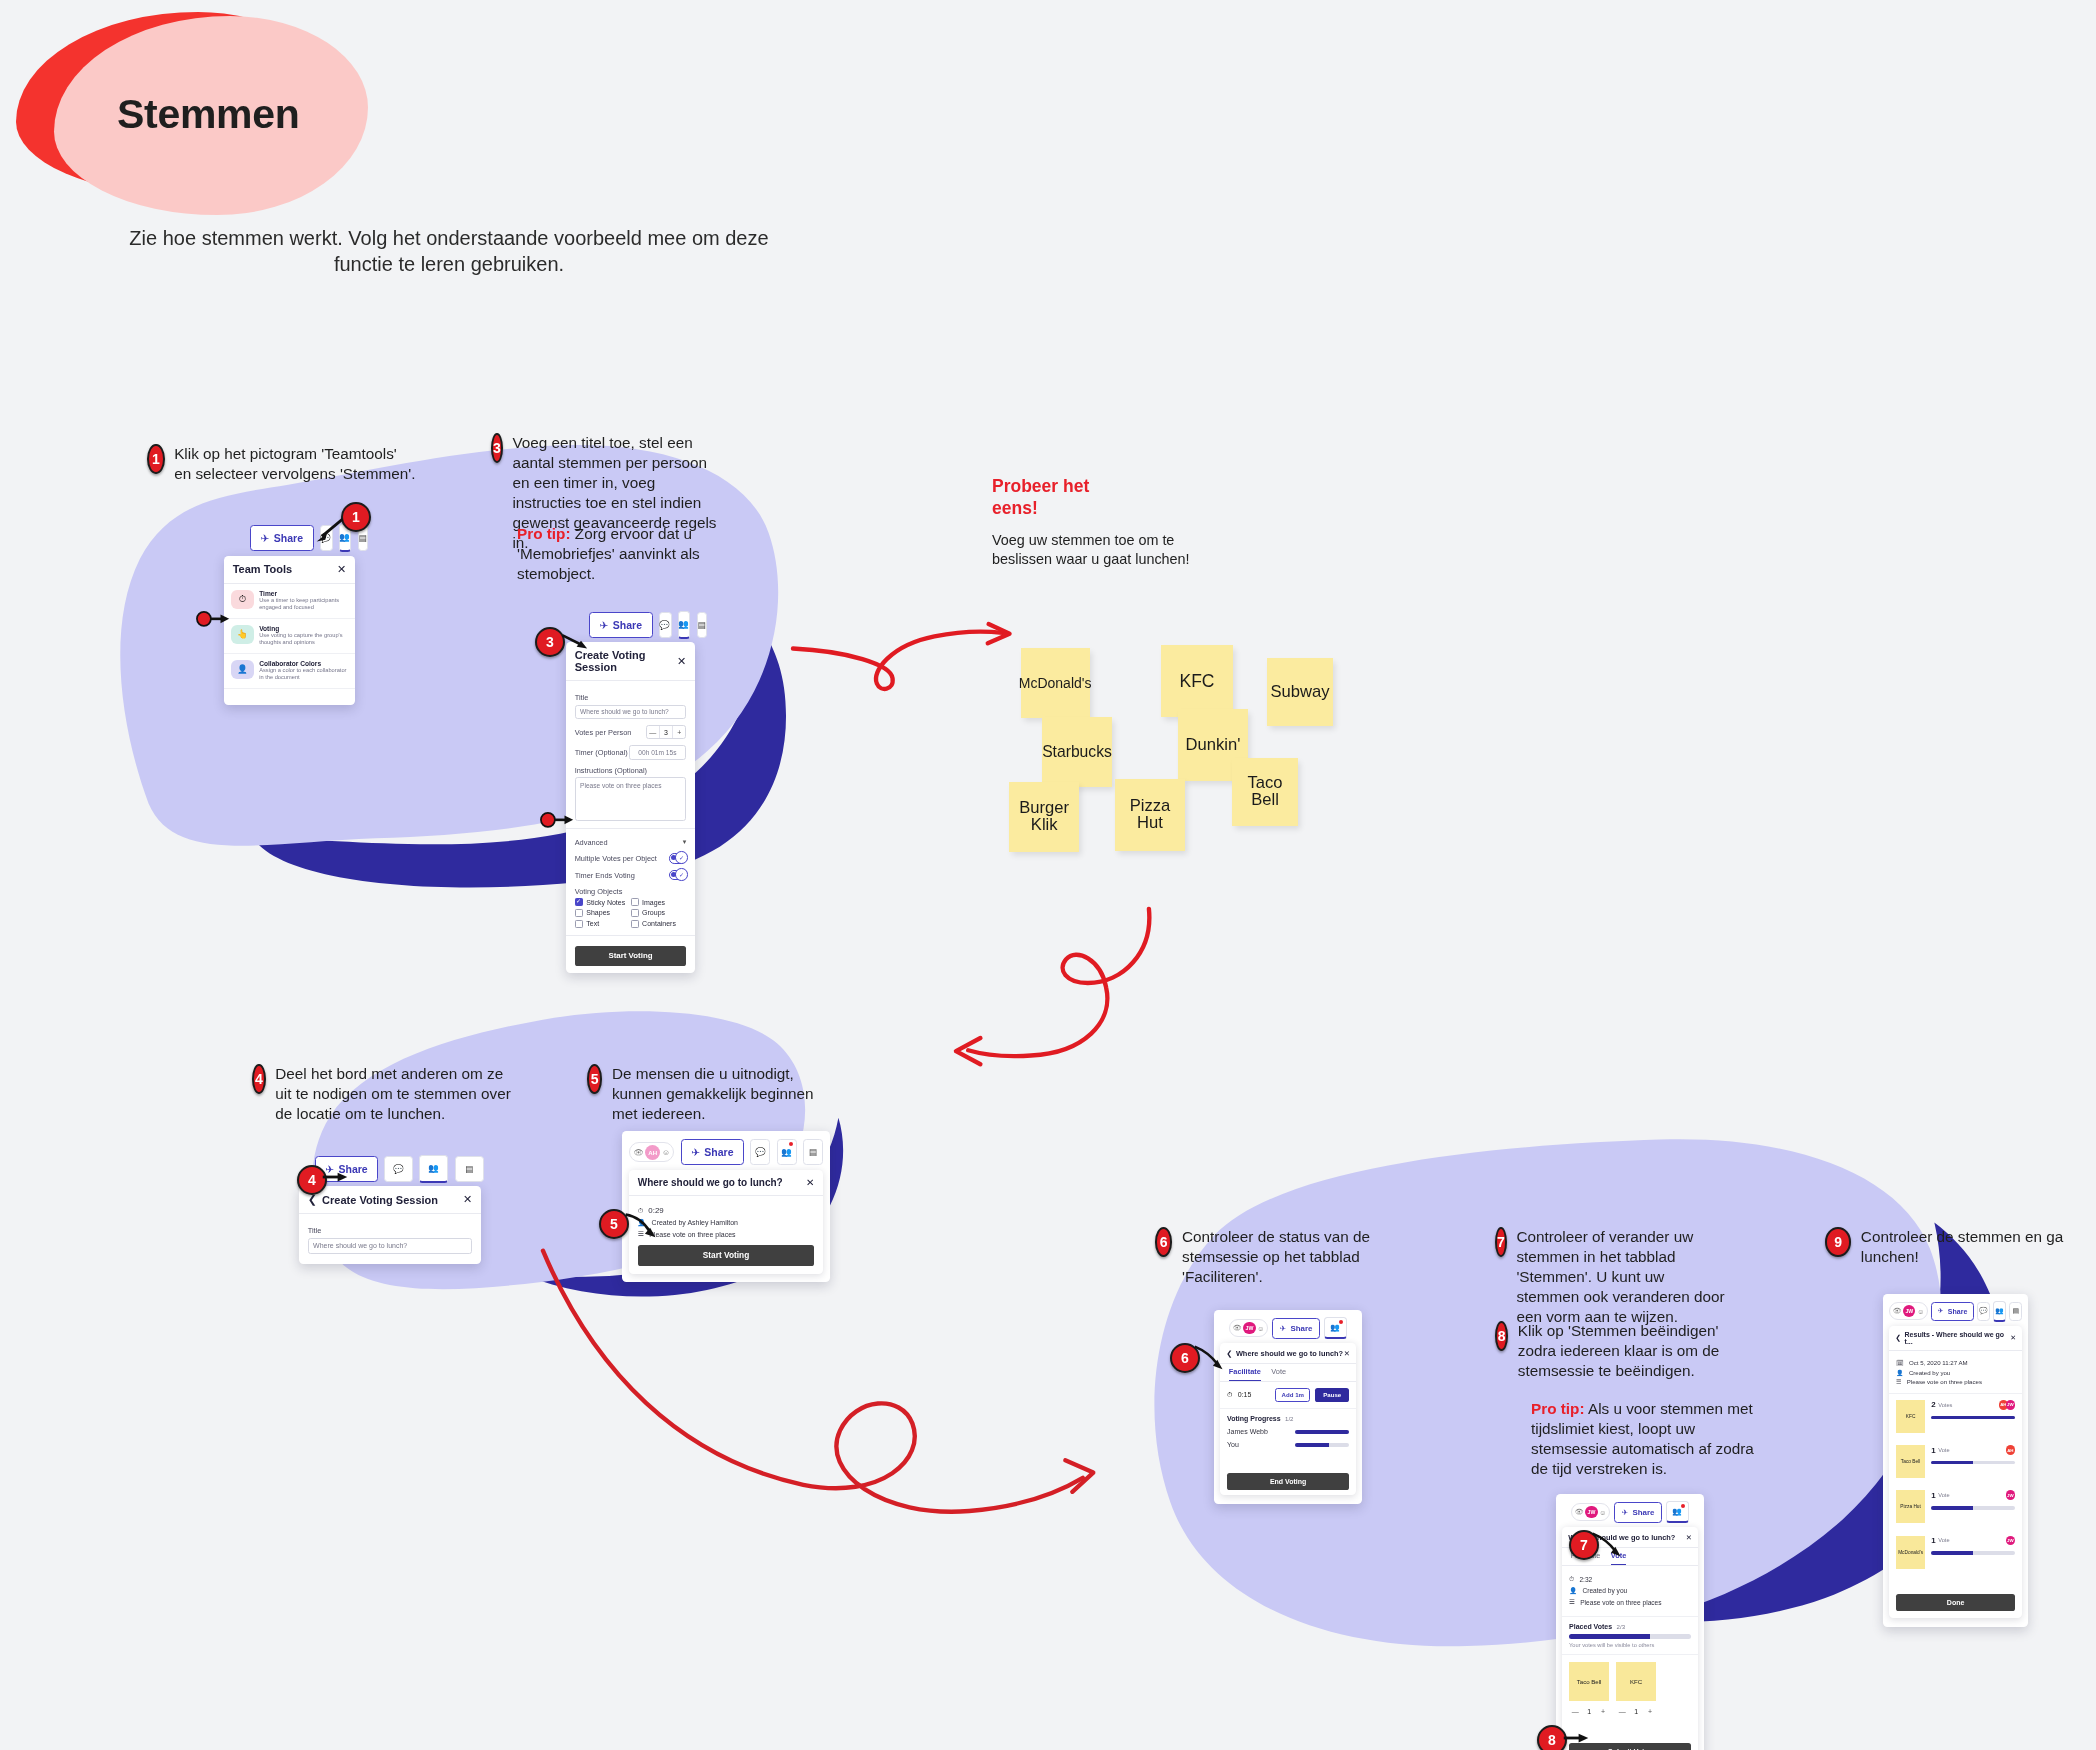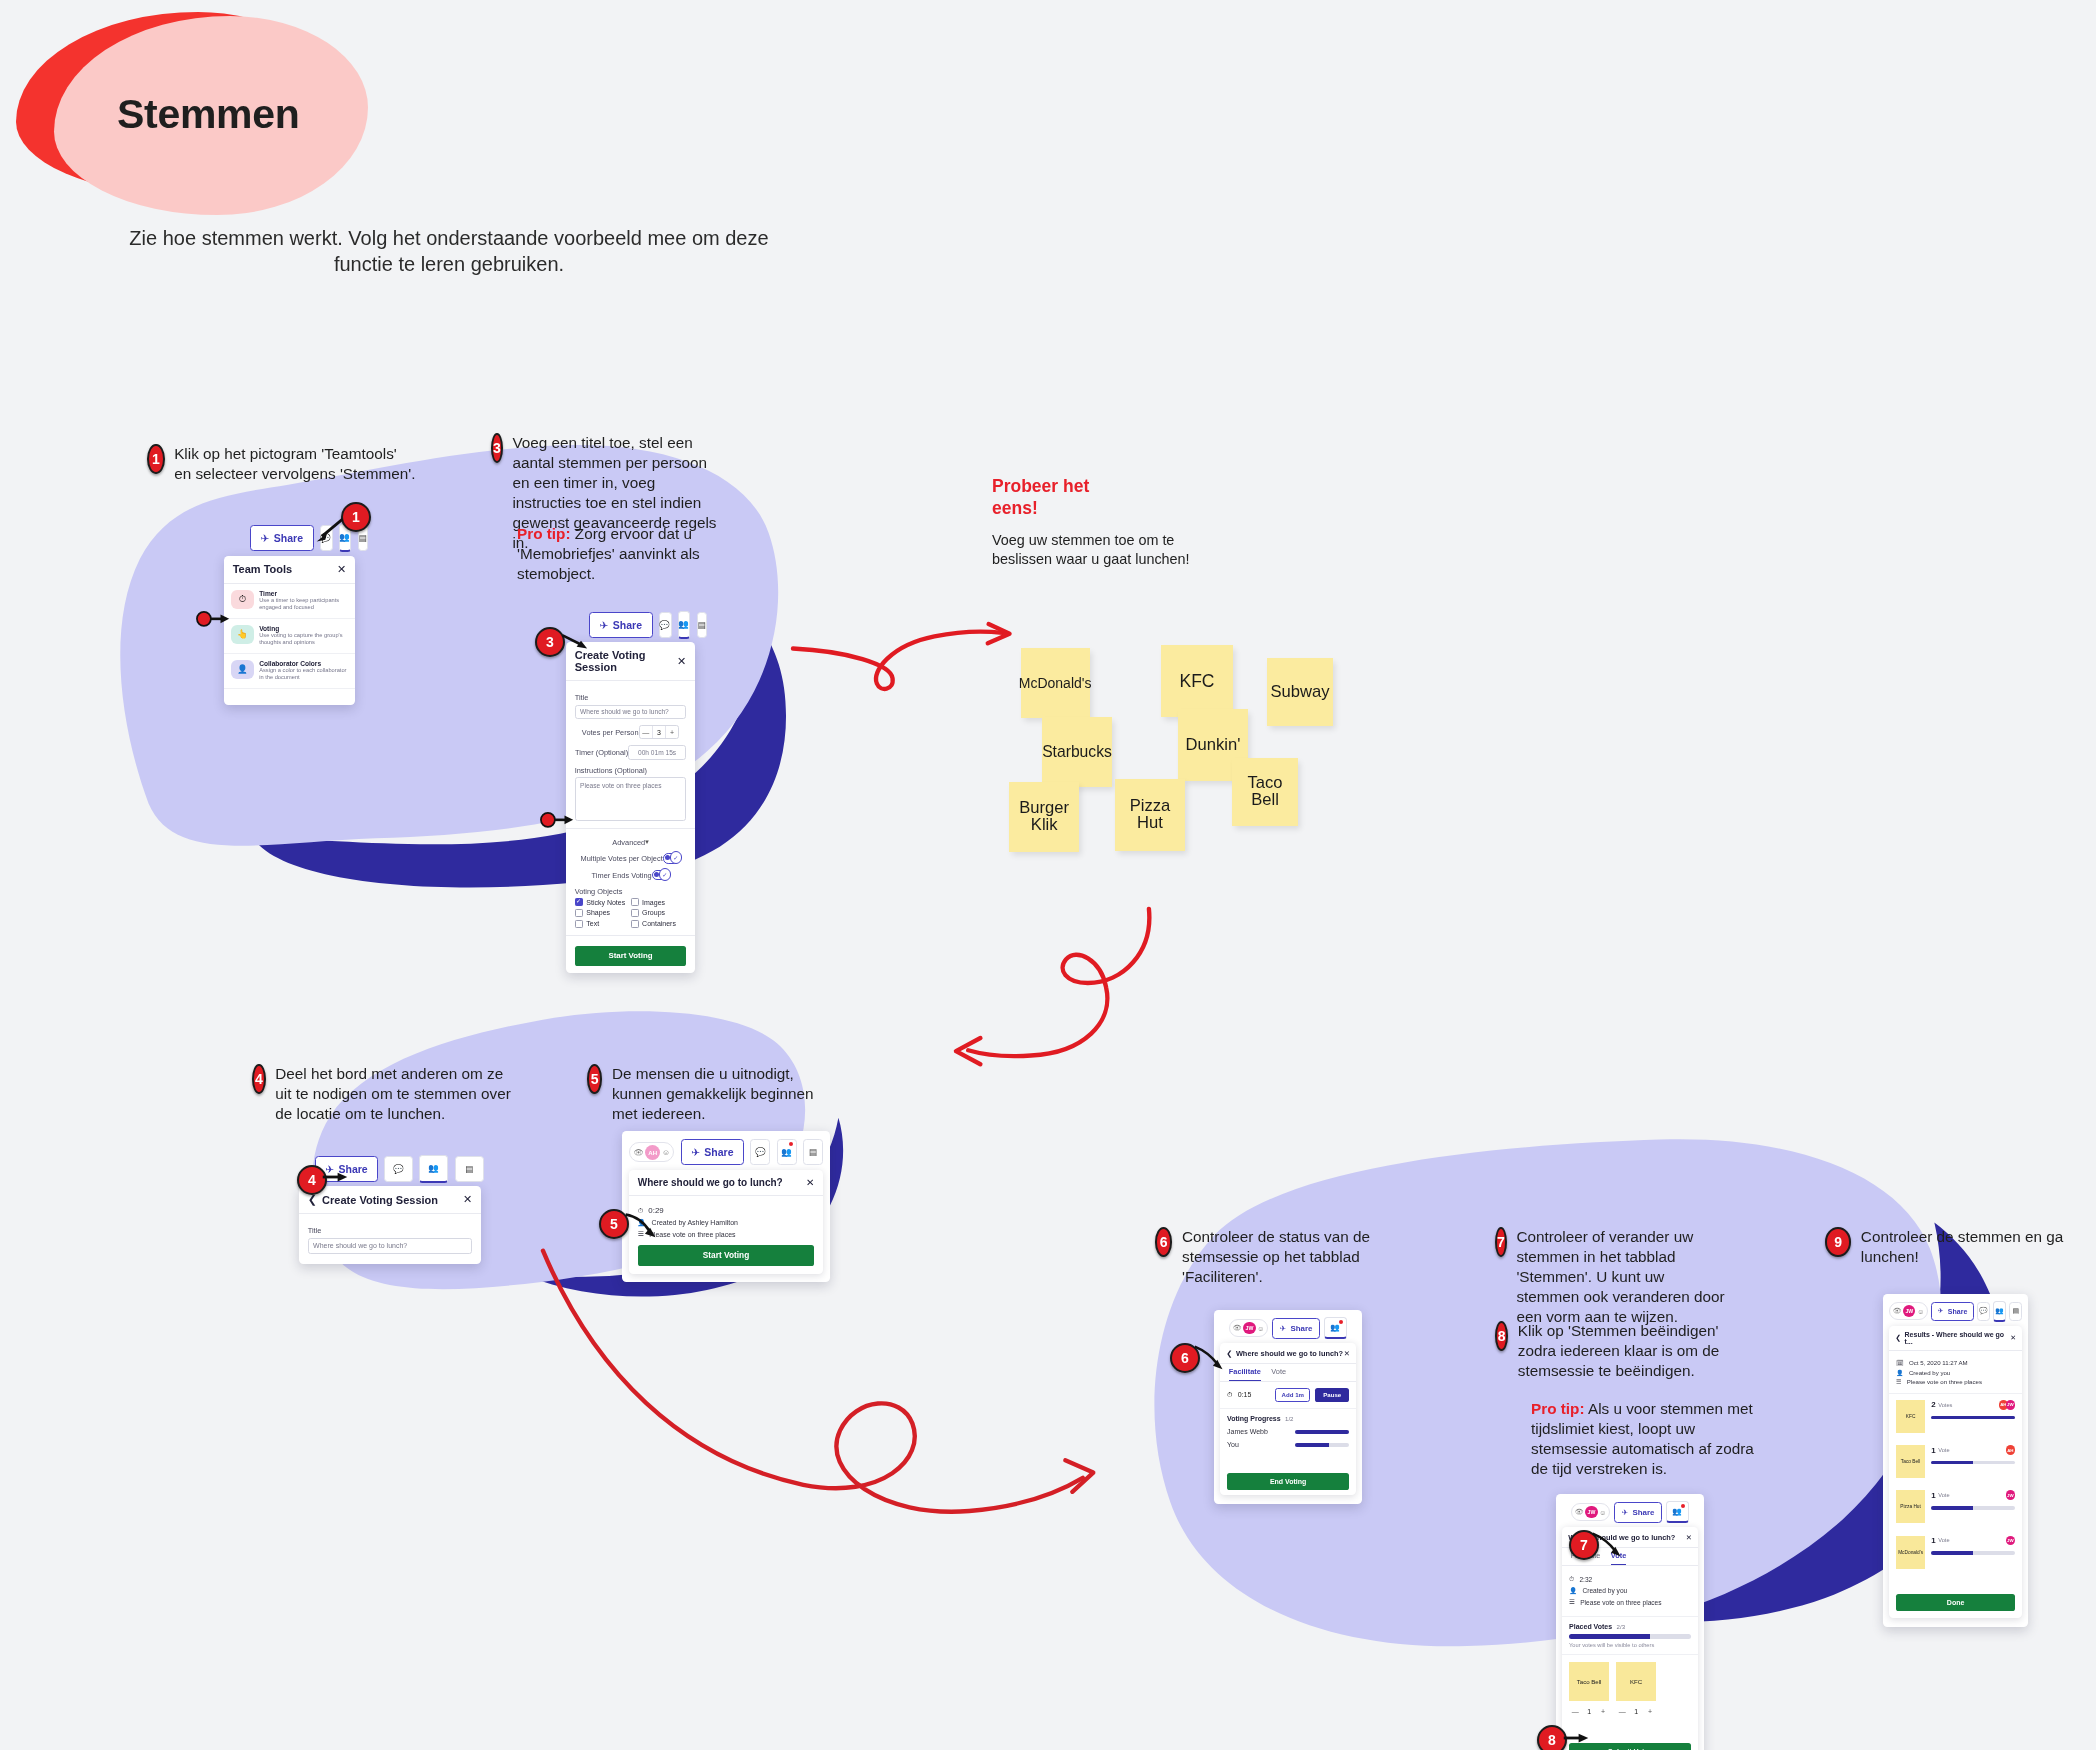--- a/index.html
+++ b/index.html
@@ -38,35 +38,35 @@
   .tb-share{border:1.4px solid #4a46c9;border-radius:3.5px;background:#fff;height:24.5px;
     padding:0 9.6px;display:flex;align-items:center;gap:4.4px;color:#3b38b5;font-size:10.5px;font-weight:bold;}
   .tb-btn.active{border-bottom:2.6px solid #3b38b5;}
   .dotred{position:absolute;top:1.7px;right:2.6px;width:4.4px;height:4.4px;border-radius:50%;background:#e8202a;}
   .pnl-head{display:flex;align-items:center;justify-content:space-between;
     padding:7px 8.7px;border-bottom:0.9px solid #e9eaf0;font-size:11px;font-weight:bold;color:#22223a;}
   .pnl-body{padding:7px 8.7px;}
   .lbl{font-size:7.4px;color:#4a4a5e;margin:5.2px 0 2.6px;}
   .field{border:0.9px solid #d6d8e2;border-radius:2.6px;height:12.2px;display:flex;align-items:center;
     padding:0 4.4px;font-size:6.6px;color:#7a7a8c;background:#fff;}
-  .row{display:flex;align-items:center;justify-content:center;margin:6.1px 0;}
+  .row{display:flex;align-items:center;justify-content:space-between;margin:6.1px 0;}
   .stepper{display:flex;border:0.9px solid #d6d8e2;border-radius:2.6px;overflow:hidden;height:12.2px;}
   .stepper div{width:12.2px;display:flex;align-items:center;justify-content:center;font-size:7px;color:#555;}
   .stepper .num{border-left:0.9px solid #e3e4ec;border-right:0.9px solid #e3e4ec;color:#222;}
   .textarea{border:0.9px solid #d6d8e2;border-radius:2.6px;height:35px;padding:3.5px 4.4px;font-size:6.6px;color:#7a7a8c;}
   .toggle{width:15.7px;height:8.7px;border-radius:5.2px;border:1.2px solid #4a46c9;position:relative;}
   .toggle:after{content:"";position:absolute;left:0.9px;top:0.9px;width:5.2px;height:5.2px;border-radius:50%;background:#4a46c9;}
   .toggle .chk{position:absolute;right:-2.6px;top:-2.6px;width:10.5px;height:10.5px;border-radius:50%;
     border:1.1px solid #4a46c9;background:#fff;color:#4a46c9;font-size:6.1px;display:flex;align-items:center;justify-content:center;}
   .cbrow{display:flex;font-size:7px;color:#2d2d3d;margin-top:2.6px;}
   .cbrow > span{width:50%;display:flex;align-items:center;gap:3.5px;}
   .cb{width:6.1px;height:6.1px;border:0.9px solid #9a9cb0;border-radius:1.3px;display:inline-block;}
   .cb.on{background:#4a46c9;border-color:#4a46c9;position:relative;}
   .cb.on:after{content:"✓";position:absolute;left:0.3px;top:-2.3px;font-size:6.1px;color:#fff;}
-  .btn-primary{background:#15803d;color:#fff;text-align:center;font-size:7.9px;font-weight:bold;
+  .btn-primary{background:#404040;color:#fff;text-align:center;font-size:7.9px;font-weight:bold;
     padding:5.2px 0;border-radius:2.6px;}
   .avatar{width:15px;height:15px;border-radius:50%;display:flex;align-items:center;justify-content:center;
     font-size:6.1px;color:#fff;font-weight:bold;}
   .sticky{background:#f9e89a;}
   .meta{display:flex;align-items:center;gap:5.2px;font-size:7px;color:#32323f;margin:3.5px 0;}
   .tabs{display:flex;gap:10.5px;border-bottom:0.9px solid #e9eaf0;padding:0 8.7px;}
   .tab{font-size:7.4px;padding:3.5px 0;color:#6a6a7c;}
   .tab.sel{color:#3b38b5;font-weight:bold;border-bottom:1.7px solid #3b38b5;}
   .bar{height:4.4px;border-radius:2.6px;background:#dcdde8;position:relative;overflow:hidden;}
   .bar > i{position:absolute;left:0;top:0;bottom:0;background:#2f2a9e;display:block;}

